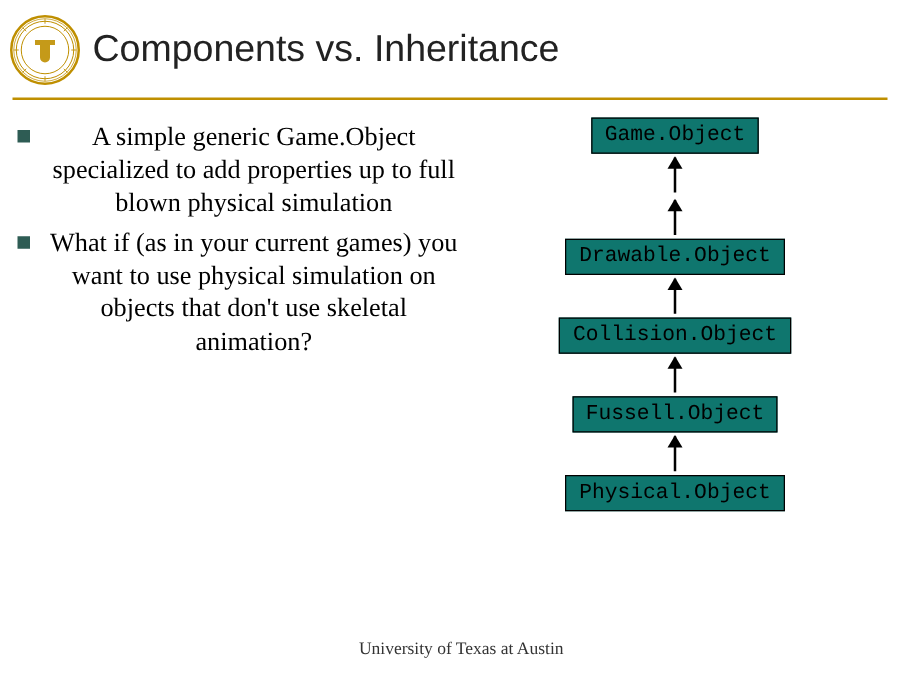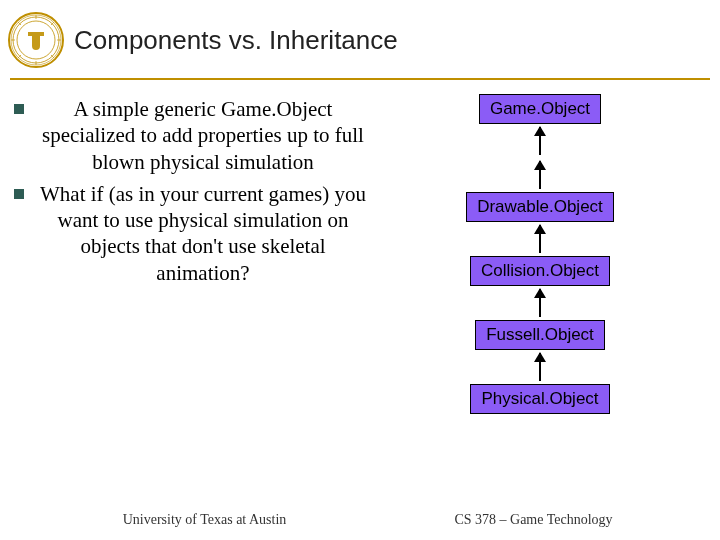--- a/index.html
+++ b/index.html
@@ -17,21 +17,21 @@
   }
   .seal {
     width: 56px; height: 56px;
     flex: 0 0 56px;
     position: relative;
     margin-right: 10px;
   }
   .seal svg { display: block; }
   .title {
     font-family: Arial, Helvetica, sans-serif;
-    font-size: 26px;
+    font-size: 30px;
     color: #222;
   }
   .rule {
     height: 2px;
     background: #bf8f00;
     margin: 10px 10px 0 10px;
   }
   .main {
     display: flex;
     padding: 10px 12px 0 12px;
@@ -68,22 +68,22 @@
     left: 50%;
     transform: translateX(-50%);
     top: 4px;
     width: 180px;
     display: flex;
     flex-direction: column;
     align-items: center;
   }
   .node {
     border: 1.5px solid #000;
-    background: #8b5cf6;
-    font-family: Liberation Sans, sans-serif;
+    background: #0f766e;
+    font-family: Liberation Mono, monospace;
     font-size: 17px;
     padding: 4px 10px;
     text-align: center;
     white-space: nowrap;
   }
   .arrowwrap {
     height: 34px;
     display: flex;
     align-items: center;
     justify-content: center;
@@ -186,14 +186,13 @@
       <div class="arrowwrap">
           <div class="arrow"></div>
         </div>
       <div class="node">Physical.Object</div>
     </div>
   </div>
 </div>
 
 <div class="footer">
   <div class="l">University of Texas at Austin</div>
-  <div class="c">CS 378 – Game Technology</div>
 </div>
 
 </body></html>

